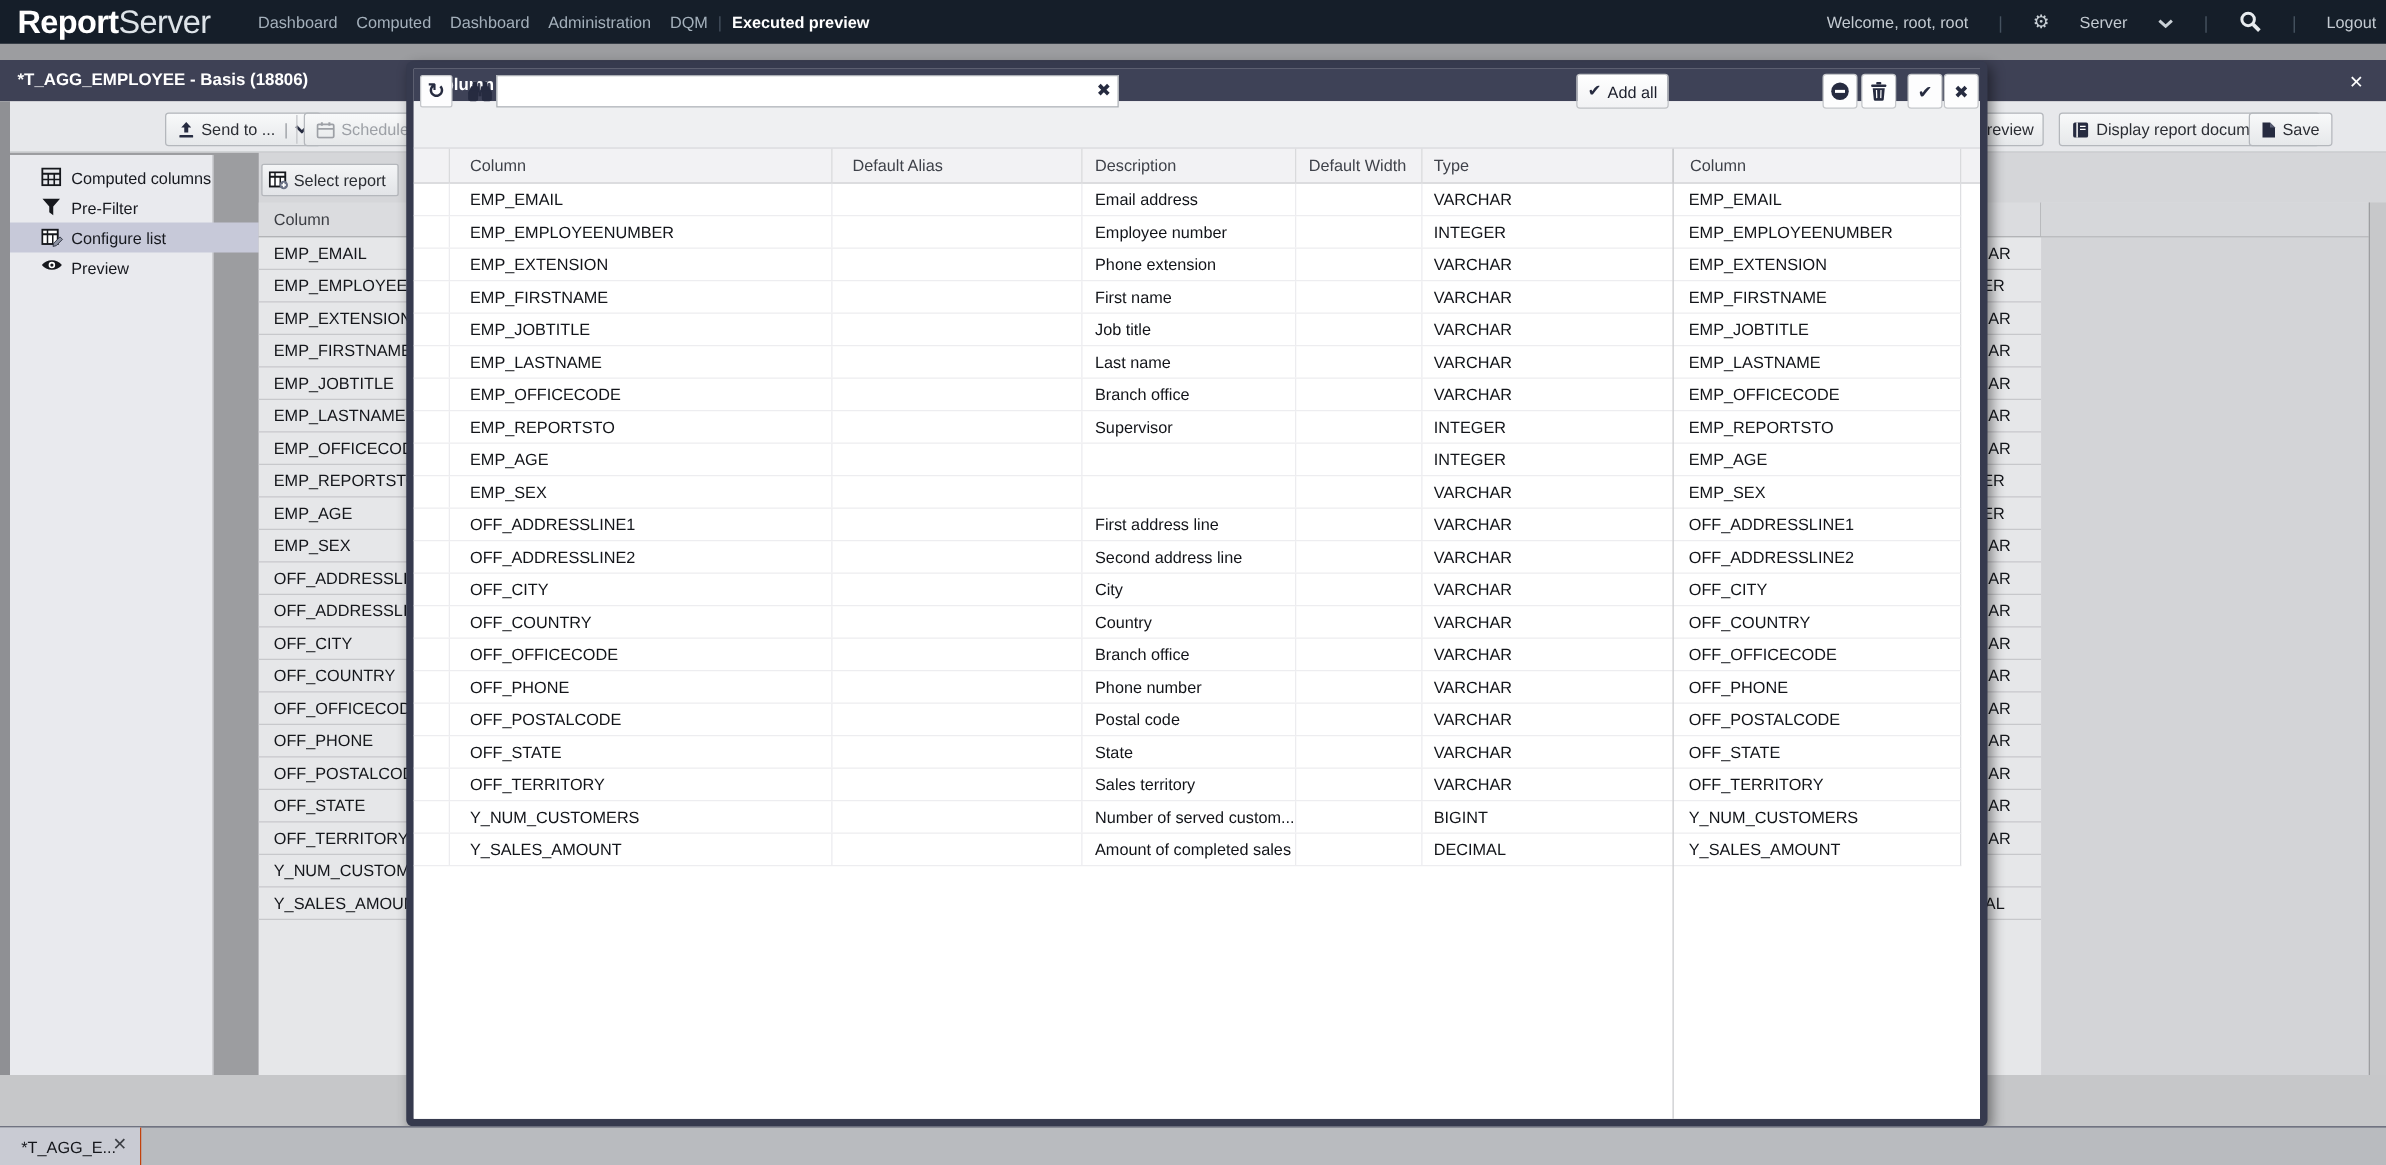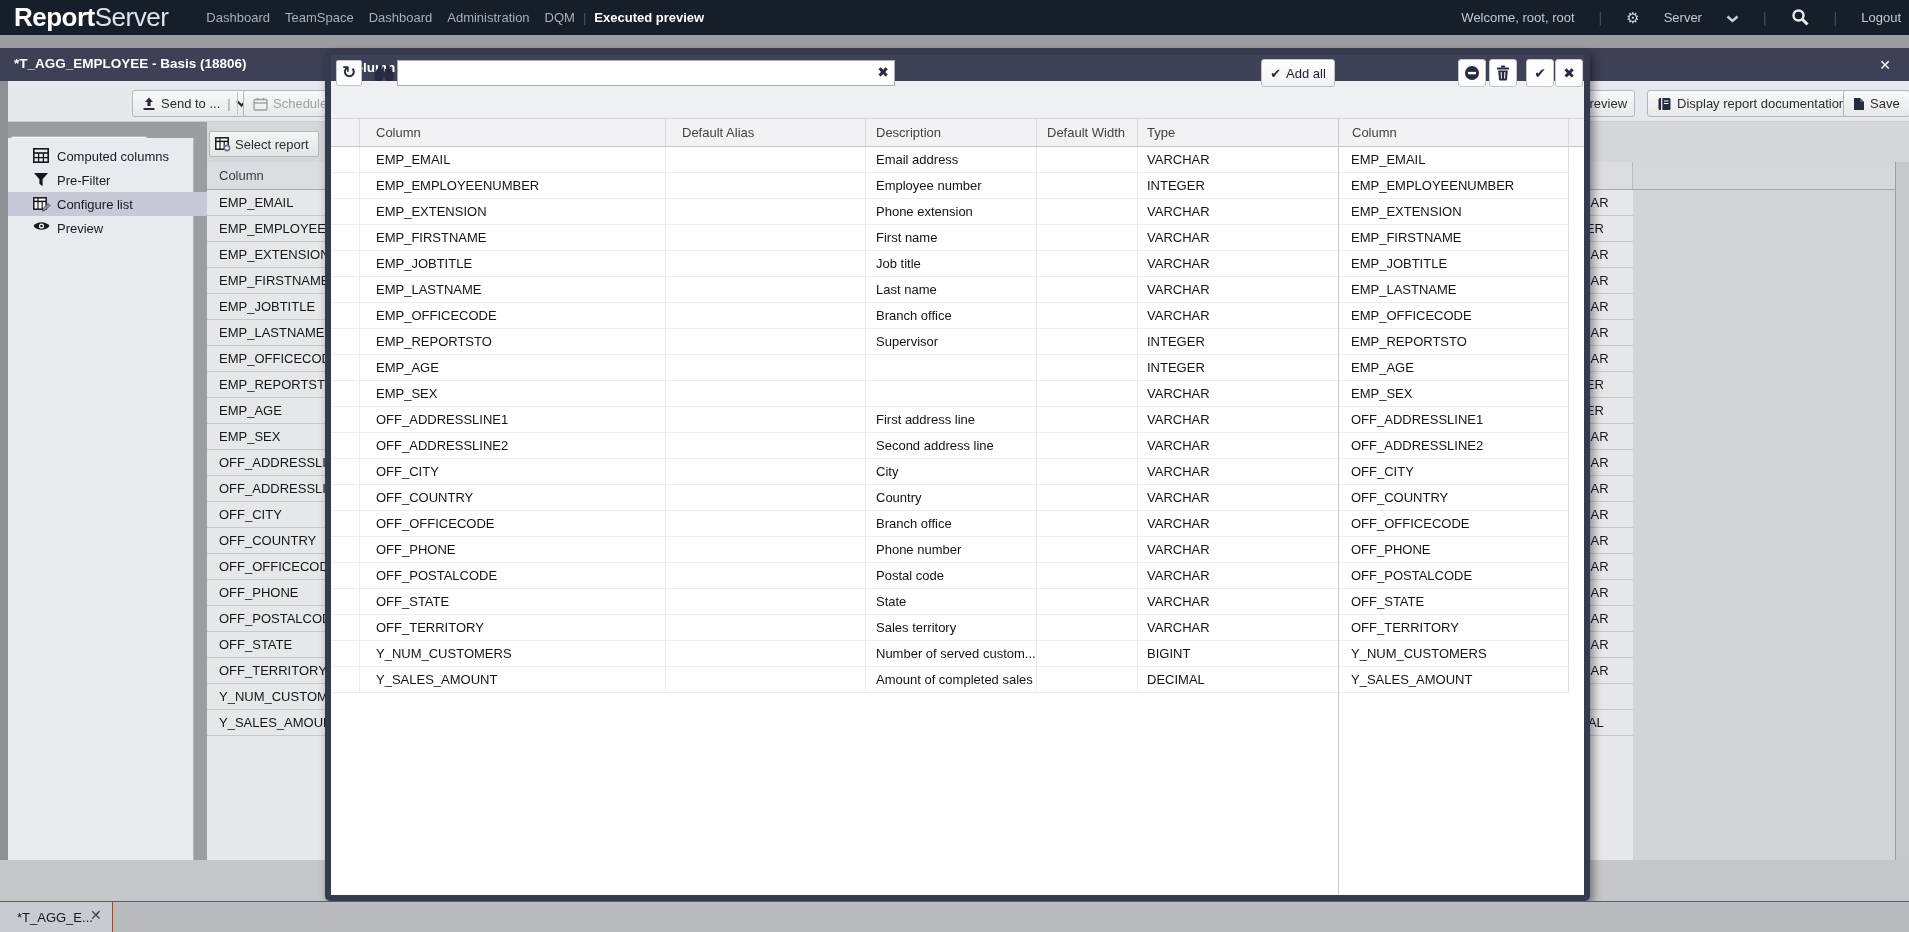--- a/index.html
+++ b/index.html
@@ -36,21 +36,21 @@
   #toolbar { left:0; top:81px; width:1909px; height:41px; background:#e7e8eb; border-bottom:1px solid #c9cbce; }
   .tbtn { position:absolute; top:9px; height:27px; display:flex; align-items:center; gap:5px;
           background:linear-gradient(#f8f9fa,#e6e8ea); border:1px solid #b4b7bc; border-radius:3px;
           font-size:13px; color:#2b2d33; padding:0 9px; cursor:pointer; white-space:nowrap; }
   .tbtn .pipe { color:#9a9da3; margin-left:2px; }
   .tbtn.disabled { color:#9da0a6; cursor:default; }
   .tool-sep { position:absolute; top:11px; width:1px; height:23px; background:#c2c4c8; }
 
   
   #left-strip { left:0; top:81px; width:8px; height:820px; background:#8f9094; }
-  #sidebar { left:8px; top:138px; width:186px; height:738px; background:#e9eaee; border-right:1px solid #b5b6ba;padding-left:46px; }
+  #sidebar { left:8px; top:124px; width:163px; height:738px; background:#e9eaee; border-right:1px solid #b5b6ba;padding-left:46px; }
   .side-item { position:relative; height:24px; display:flex; align-items:center; cursor:pointer; }
   .side-item.selected { background:#c7c9d9; }
   .side-item .icon { position:absolute; left:25px; width:17px; height:17px; }
   .side-item .lbl { position:absolute; left:49px; font-size:13px; color:#17191f; white-space:nowrap; }
   #sidebar-items { position:absolute; left:0; top:6px; width:199px; }
 
   #main { left:207px; top:122px; width:1702px; height:738px; background:#d5d6d9; }
   #select-cols { position:absolute; left:2px; top:9px; width:110px; height:26px; display:flex; align-items:center; gap:4px;
           background:linear-gradient(#f4f5f6,#e2e4e7); border:1px solid #b4b7bc; border-radius:2px;
           font-size:13px; color:#2b2d33; padding:0 5px; cursor:pointer; white-space:nowrap; }
@@ -122,21 +122,21 @@
   .hw-gutter{width:15px;}
 </style>
 </head>
 <body>
 
 <div id="topnav" class="abs">
   <div id="logo"><span class="bold">Report</span><span class="light">Server</span></div>
   <ul id="mainmenu">
 
   <li>Dashboard</li>
-      <li>TeamSpace</li>
+      <li>Computed</li>
       <li>Dashboard</li>
       <li>Administration</li>
       <li>DQM</li>
     </ul>
   <span class="nav-sep">|</span>
   <span class="nav-active">Executed preview</span>
   <div id="nav-right">
     <span class="txt">Welcome, root, root</span>
     <span class="sep">|</span>
     <span class="gear">⚙</span>
@@ -218,21 +218,21 @@
     <span>
         <svg width="15" height="14" viewBox="0 0 15 14">
           <path d="M3,1 h9 a1.5,1.5 0 0 1 1.5,1.5 v9 a1.5,1.5 0 0 1 -1.5,1.5 h-9 a1.5,1.5 0 0 1 -1.5,-1.5 v-9 A1.5,1.5 0 0 1 3,1 Z" fill="#262b40"></path>
           <rect x="4" y="1" width="1.4" height="12" fill="#fff" opacity="0.85"></rect>
           <line x1="7" y1="4" x2="11.5" y2="4" stroke="#fff" stroke-width="1"></line>
           <line x1="7" y1="6.5" x2="11.5" y2="6.5" stroke="#fff" stroke-width="1"></line>
         </svg>
       </span>
     <span>Display report documentation</span>
   </div>
-  <div class="tbtn" style="left:1843px;">
+  <div class="tbtn" style="left:1799px;">
     <span>
         <svg width="12" height="14" viewBox="0 0 12 14">
           <path d="M1,1 h6 l4,4 v8 h-10 Z" fill="#262b40"></path>
           <path d="M7,1 v4 h4" fill="#5a5f75"></path>
         </svg>
       </span>
     <span>Save</span>
   </div>
 </div>
 

